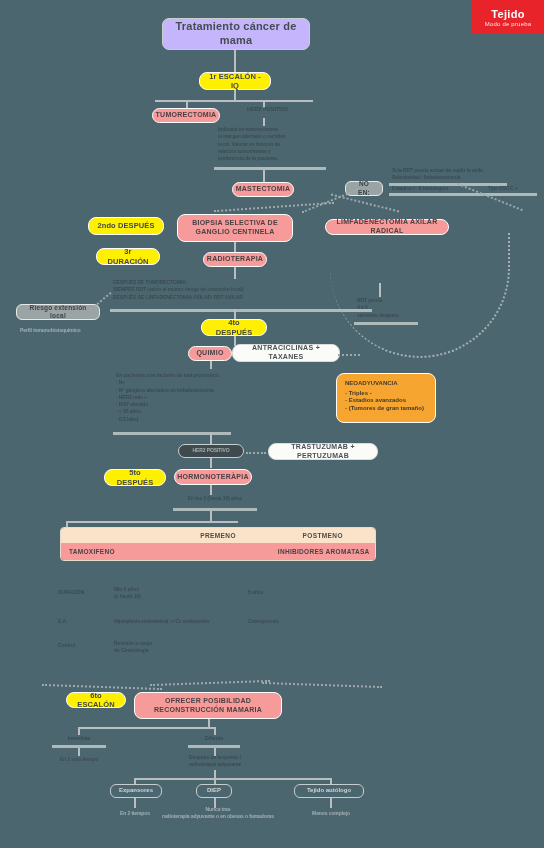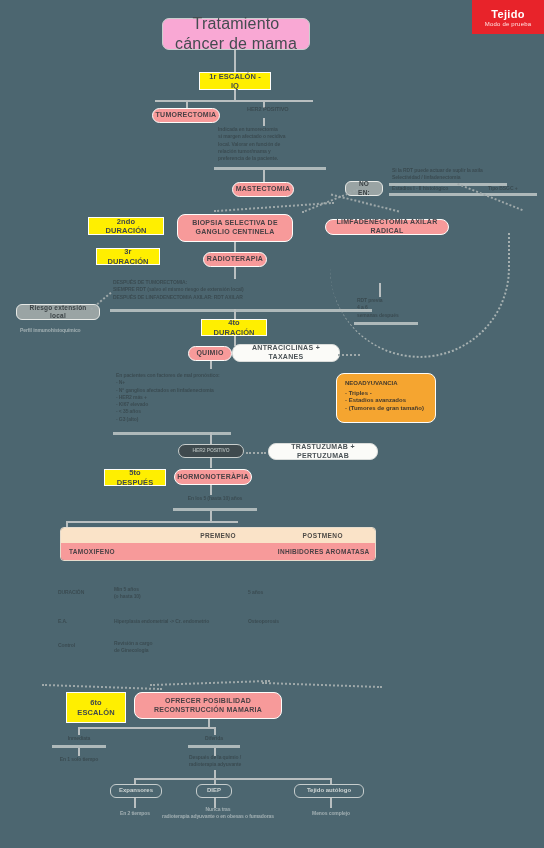--- a/index.html
+++ b/index.html
@@ -22,28 +22,28 @@
     position: absolute;
     display: flex; align-items: center; justify-content: center;
     text-align: center;
     border-radius: 7px;
     border: 1.5px solid #cfd4d4;
     color: #3a4448;
     line-height: 1.25;
     padding: 4px 7px;
   }
   .root {
-    background: #f9a8d4; border-color: #c9cfce;
-    font-size: 16px; font-weight: 400; color: #444c50;
+    background: #c4b5fd; border-color: #c9cfce;
+    font-size: 11px; font-weight: 700; color: #444c50;
     letter-spacing: .2px;
   }
   .yellow {
     background: #ffef00; border-color: #fdfdfb;
     font-size: 7.5px; font-weight: 700; color: #40484b;
-    border-radius: 0; letter-spacing: .1px;
+    border-radius: 8px; letter-spacing: .1px;
   }
   .pink {
     background: #f79a9a; border-color: #fdfdfb;
     font-size: 7px; font-weight: 700; color: #4a4145;
     border-radius: 8px; letter-spacing: .25px;
   }
   .white {
     background: #fbfbf8; border-color: #d9dcda;
     font-size: 7px; font-weight: 600; color: #4a5256;
     border-radius: 8px; letter-spacing: .3px;
@@ -157,21 +157,21 @@
   <div class="band" style="left:389px;top:183px;width:118px;"></div>
   <div class="micro" style="left:392px;top:185px;width:96px;">Estadios I - II histológico</div>
   <div class="micro" style="left:488px;top:185px;width:50px;">Tipo BSGC +</div>
   <div class="band" style="left:389px;top:193px;width:148px;"></div>
 
   <div class="lnd" style="left:214px;top:206px;width:120px;transform:rotate(-4deg);"></div>
   <div class="lnd" style="left:300px;top:200px;width:60px;transform:rotate(-22deg);"></div>
   <div class="lnd" style="left:330px;top:202px;width:70px;transform:rotate(14deg);"></div>
   <div class="lnd" style="left:455px;top:196px;width:70px;transform:rotate(22deg);"></div>
 
-  <div class="node yellow" style="left:88px;top:217px;width:76px;height:18px;">2ndo DURACIÓN</div>
+  <div class="node yellow" style="left:88px;top:217px;width:76px;height:18px;">2ndo DESPUÉS</div>
   <div class="node yellow" style="left:96px;top:248px;width:64px;height:17px;">3r DURACIÓN</div>
 
   <div class="node pink" style="left:177px;top:214px;width:116px;height:28px;">BIOPSIA SELECTIVA DE GANGLIO CENTINELA</div>
 
   <div class="node pink" style="left:325px;top:219px;width:124px;height:16px;">LIMFADENECTOMIA AXILAR RADICAL</div>
 
   <div class="ln lnv" style="left:234px;top:242px;height:10px;"></div>
 
   <div class="node pink" style="left:203px;top:252px;width:64px;height:15px;">RADIOTERAPIA</div>
 
@@ -189,21 +189,21 @@
   <div class="ln lnv" style="left:379px;top:283px;height:14px;"></div>
   <div class="micro" style="left:357px;top:297px;width:60px;">RDT previa
 4 a 6
 semanas después</div>
   <div class="band" style="left:354px;top:322px;width:64px;"></div>
 
   <div class="curve" style="left:330px;top:232px;width:180px;height:126px;border-top:none;border-right:2px dotted #a6b0b0;border-bottom:2px dotted #a6b0b0;border-radius:0 0 90px 90px;"></div>
 
   <div class="ln lnv" style="left:234px;top:309px;height:10px;"></div>
 
-  <div class="node yellow" style="left:201px;top:319px;width:66px;height:17px;">4to DURACIÓN</div>
+  <div class="node yellow" style="left:201px;top:319px;width:66px;height:17px;">4to DESPUÉS</div>
   <div class="ln lnv" style="left:234px;top:336px;height:10px;"></div>
 
   <div class="node pink" style="left:188px;top:346px;width:44px;height:15px;">QUIMIO</div>
 
   <div class="node white" style="left:232px;top:344px;width:108px;height:18px;">ANTRACICLINAS + TAXANES</div>
   <div class="lnd" style="left:338px;top:354px;width:22px;"></div>
 
   <div class="ln lnv" style="left:210px;top:361px;height:8px;"></div>
 
   <div class="micro" style="left:116px;top:372px;width:180px;">En pacientes con factores de mal pronóstico:
@@ -267,21 +267,21 @@
   <div class="micro" style="left:248px;top:618px;width:70px;">Osteoporosis</div>
 
   <div class="micro" style="left:58px;top:642px;width:56px;">Control</div>
   <div class="micro" style="left:114px;top:640px;width:120px;">Revisión a cargo
 de Ginecología</div>
 
   <div class="lnd" style="left:42px;top:686px;width:120px;transform:rotate(2deg);"></div>
   <div class="lnd" style="left:150px;top:682px;width:120px;transform:rotate(-2deg);"></div>
   <div class="lnd" style="left:262px;top:684px;width:120px;transform:rotate(2deg);"></div>
 
-  <div class="node yellow" style="left:66px;top:692px;width:60px;height:31px;">6to ESCALÓN</div>
+  <div class="node yellow" style="left:66px;top:692px;width:60px;height:16px;">6to ESCALÓN</div>
 
   <div class="node pink" style="left:134px;top:692px;width:148px;height:27px;">OFRECER POSIBILIDAD RECONSTRUCCIÓN MAMARIA</div>
 
   <div class="ln lnv" style="left:208px;top:719px;height:8px;"></div>
   <div class="ln lnh" style="left:78px;top:727px;width:136px;"></div>
   <div class="ln lnv" style="left:78px;top:727px;height:8px;"></div>
   <div class="ln lnv" style="left:214px;top:727px;height:8px;"></div>
 
   <div class="micro ctr" style="left:52px;top:735px;width:54px;">Inmediata</div>
   <div class="band" style="left:52px;top:745px;width:54px;"></div>

